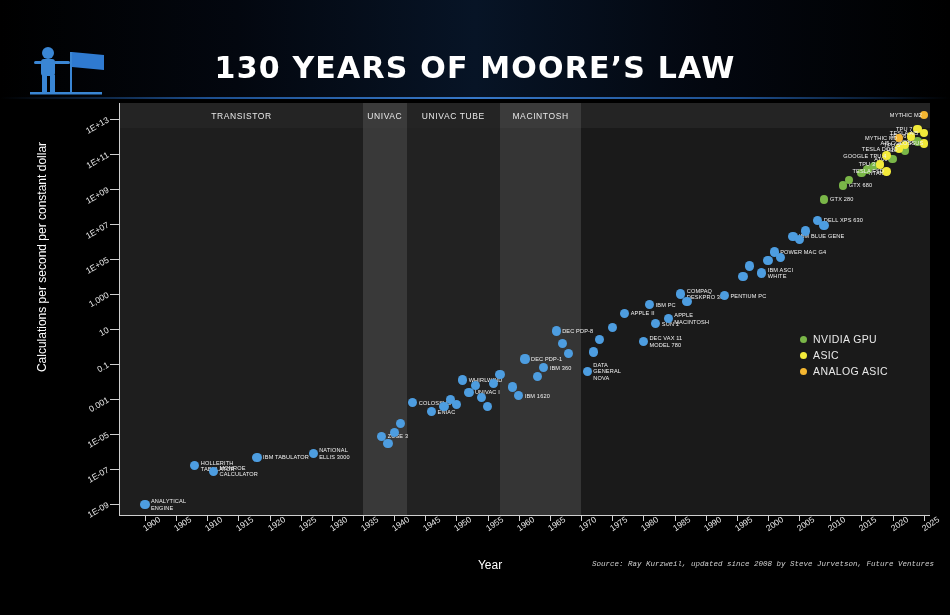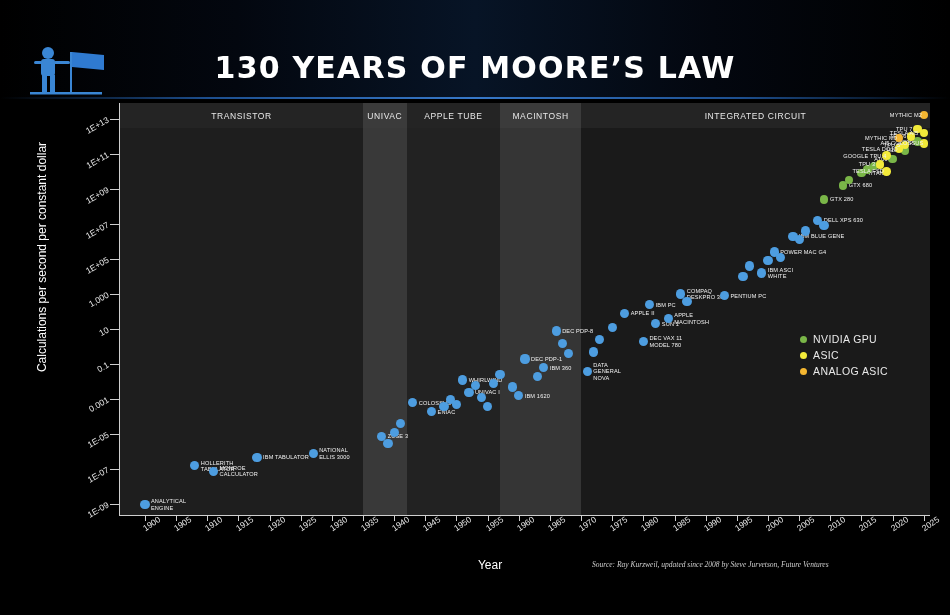--- a/index.html
+++ b/index.html
@@ -47,21 +47,21 @@
   .lbl{position:absolute;color:#f2f2f2;font-size:5.6px;line-height:6.4px;
       white-space:pre;letter-spacing:.15px;}
 
   
   #legend{position:absolute;left:800px;top:333px;}
   .lgrow{display:flex;align-items:center;margin-bottom:4px;}
   .lgdot{width:7px;height:7px;border-radius:50%;margin-right:6px;}
   .lgtxt{color:#e9e9e9;font-size:10.5px;letter-spacing:.4px;}
 
   #source{position:absolute;left:592px;top:560px;color:#cfcfcf;font-size:7.5px;
-      font-style:italic;font-family:Liberation Serif, serif;white-space:nowrap;}
+      font-style:italic;font-family:Liberation Mono, monospace;white-space:nowrap;}
 </style>
 </head>
 <body>
 
 <div id="stage">
 
   <div id="header">
     <div id="astro">
       <svg width="80" height="54" viewBox="0 0 80 54">
         <rect x="0" y="50" width="72" height="2.5" fill="#3a86d4"></rect>
@@ -85,25 +85,24 @@
       <div class="band" style="left: 286.615px; width: 93.4615px; background: rgb(34, 34, 34);"></div>
       <div class="band" style="left: 380.077px; width: 81px; background: rgb(53, 53, 53);"></div>
       <div class="band" style="left: 461.077px; width: 348.923px; background: rgb(26, 26, 26);"></div>
     </div>
   <div id="eraStrip">
       <div class="eraseg" style="left: 0px; width: 243px; background: rgb(36, 36, 36);"></div>
       <div class="bandlabel" style="left: 0px; width: 243px;">TRANSISTOR</div>
       <div class="eraseg" style="left: 243px; width: 43.6154px; background: rgb(59, 59, 59);"></div>
       <div class="bandlabel" style="left: 243px; width: 43.6154px;">UNIVAC</div>
       <div class="eraseg" style="left: 286.615px; width: 93.4615px; background: rgb(36, 36, 36);"></div>
-      <div class="bandlabel" style="left: 286.615px; width: 93.4615px;">APPLE TUBE</div>
+      <div class="bandlabel" style="left: 286.615px; width: 93.4615px;">UNIVAC TUBE</div>
       <div class="eraseg" style="left: 380.077px; width: 81px; background: rgb(59, 59, 59);"></div>
       <div class="bandlabel" style="left: 380.077px; width: 81px;">MACINTOSH</div>
       <div class="eraseg" style="left: 461.077px; width: 348.923px; background: rgb(36, 36, 36);"></div>
-      <div class="bandlabel" style="left: 461.077px; width: 348.923px;">INTEGRATED CIRCUIT</div>
     </div>
   <div id="yaxis"></div>
   <div id="xaxis"></div>
   <div id="ylabel">Calculations per second per constant dollar</div>
   <div id="xlabel">Year</div>
 
   <div id="legend">
       <div class="lgrow">
         <span class="lgdot" style="background: rgb(122, 182, 72);"></span>
         <span class="lgtxt">NVIDIA GPU</span>

